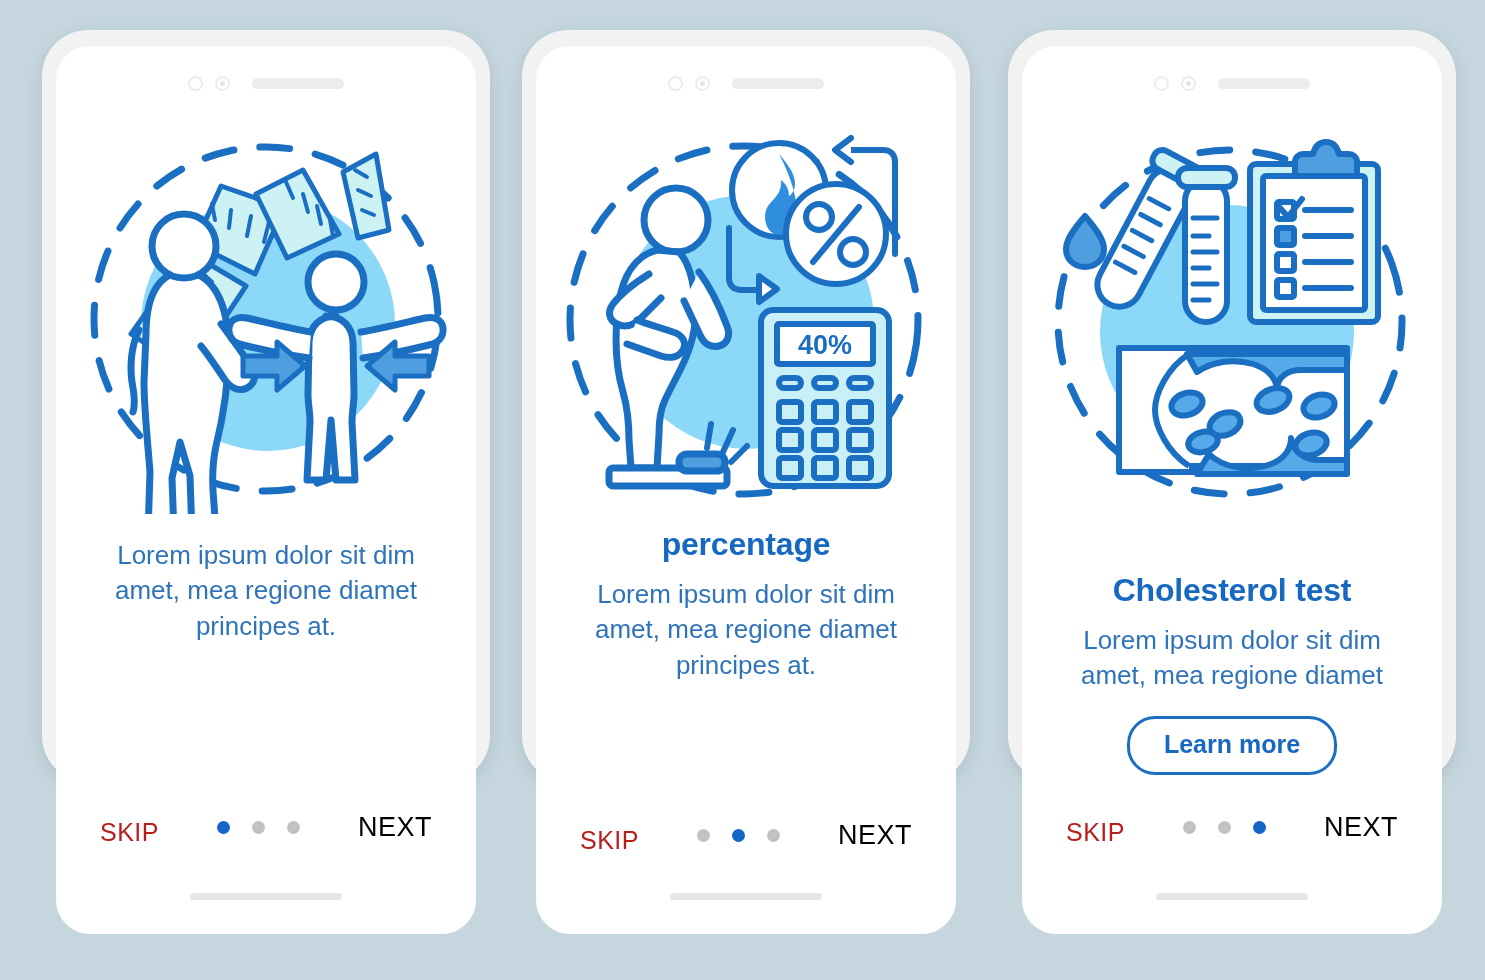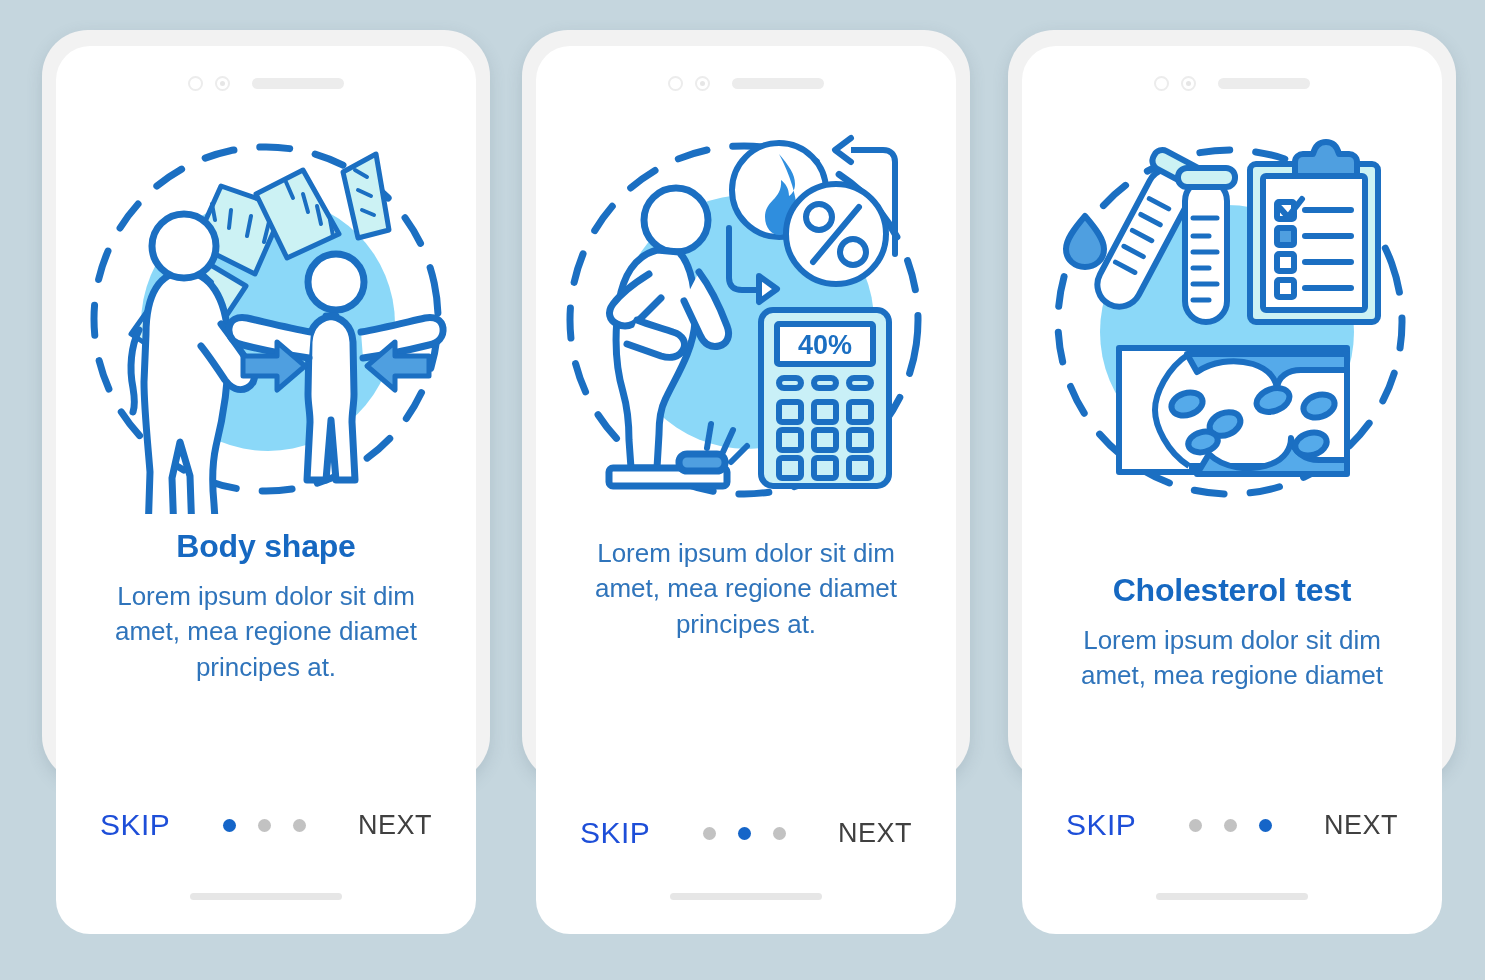--- a/index.html
+++ b/index.html
@@ -155,28 +155,29 @@
     align-items: center;
     justify-content: space-between;
     padding: 0 44px;
     box-sizing: border-box;
   }
   .footer.f1 { top: 762px; }
   .footer.f2 { top: 770px; }
   .footer.f3 { top: 762px; }
 
   .skip {
-    font-size: 30px;
-    color: #1d4ed8;
+    font-size: 25px;
+    color: #b91c1c;
     letter-spacing: 0.5px;
     cursor: pointer;
+    margin-top: 10px;
   }
   .next {
     font-size: 27px;
-    color: #404040;
+    color: #000000;
     letter-spacing: 0.5px;
     cursor: pointer;
   }
   .dots {
     display: flex;
     gap: 22px;
     align-items: center;
   }
   .dot {
     width: 13px; height: 13px;
@@ -236,21 +237,20 @@
 
           <g fill="#4f9fe0" stroke="#1b6fc2" stroke-width="5" stroke-linejoin="round">
             <path d="M172 232 h34 v-14 l28 24 -28 24 v-14 h-34 Z"></path>
             <path d="M358 232 h-34 v-14 l-28 24 28 24 v-14 h34 Z"></path>
           </g>
         </svg>
       </div>
 
       <div class="content c1">
         <h2 class="title">
-          <span>Body shape</span>
         </h2>
         <p class="desc">
           <span>Lorem ipsum dolor sit dim</span>
           <span>amet, mea regione diamet</span>
           <span>principes at.</span>
         </p>
       </div>
 
       <div class="footer f1">
         <div class="skip">SKIP</div>
@@ -335,20 +335,21 @@
               <rect x="263" y="334" width="22" height="20" rx="3"></rect>
               <rect x="298" y="334" width="22" height="20" rx="3"></rect>
             </g>
           </g>
           <text x="274" y="230" text-anchor="middle" font-family="Liberation Sans, sans-serif" font-size="27" font-weight="bold" fill="#1b6fc2">40%</text>
         </svg>
       </div>
 
       <div class="content c2">
         <h2 class="title">
+          <span>percentage</span>
         </h2>
         <p class="desc">
           <span>Lorem ipsum dolor sit dim</span>
           <span>amet, mea regione diamet</span>
           <span>principes at.</span>
         </p>
       </div>
 
       <div class="footer f2">
         <div class="skip">SKIP</div>
@@ -442,20 +443,21 @@
       </div>
 
       <div class="content c3">
         <h2 class="title">
           <span>Cholesterol test</span>
         </h2>
         <p class="desc">
           <span>Lorem ipsum dolor sit dim</span>
           <span>amet, mea regione diamet</span>
         </p>
+        <div class="learn-btn">Learn more</div>
       </div>
 
       <div class="footer f3">
         <div class="skip">SKIP</div>
         <div class="dots">
           <div class="dot"></div>
           <div class="dot"></div>
           <div class="dot active"></div>
         </div>
         <div class="next">NEXT</div>

